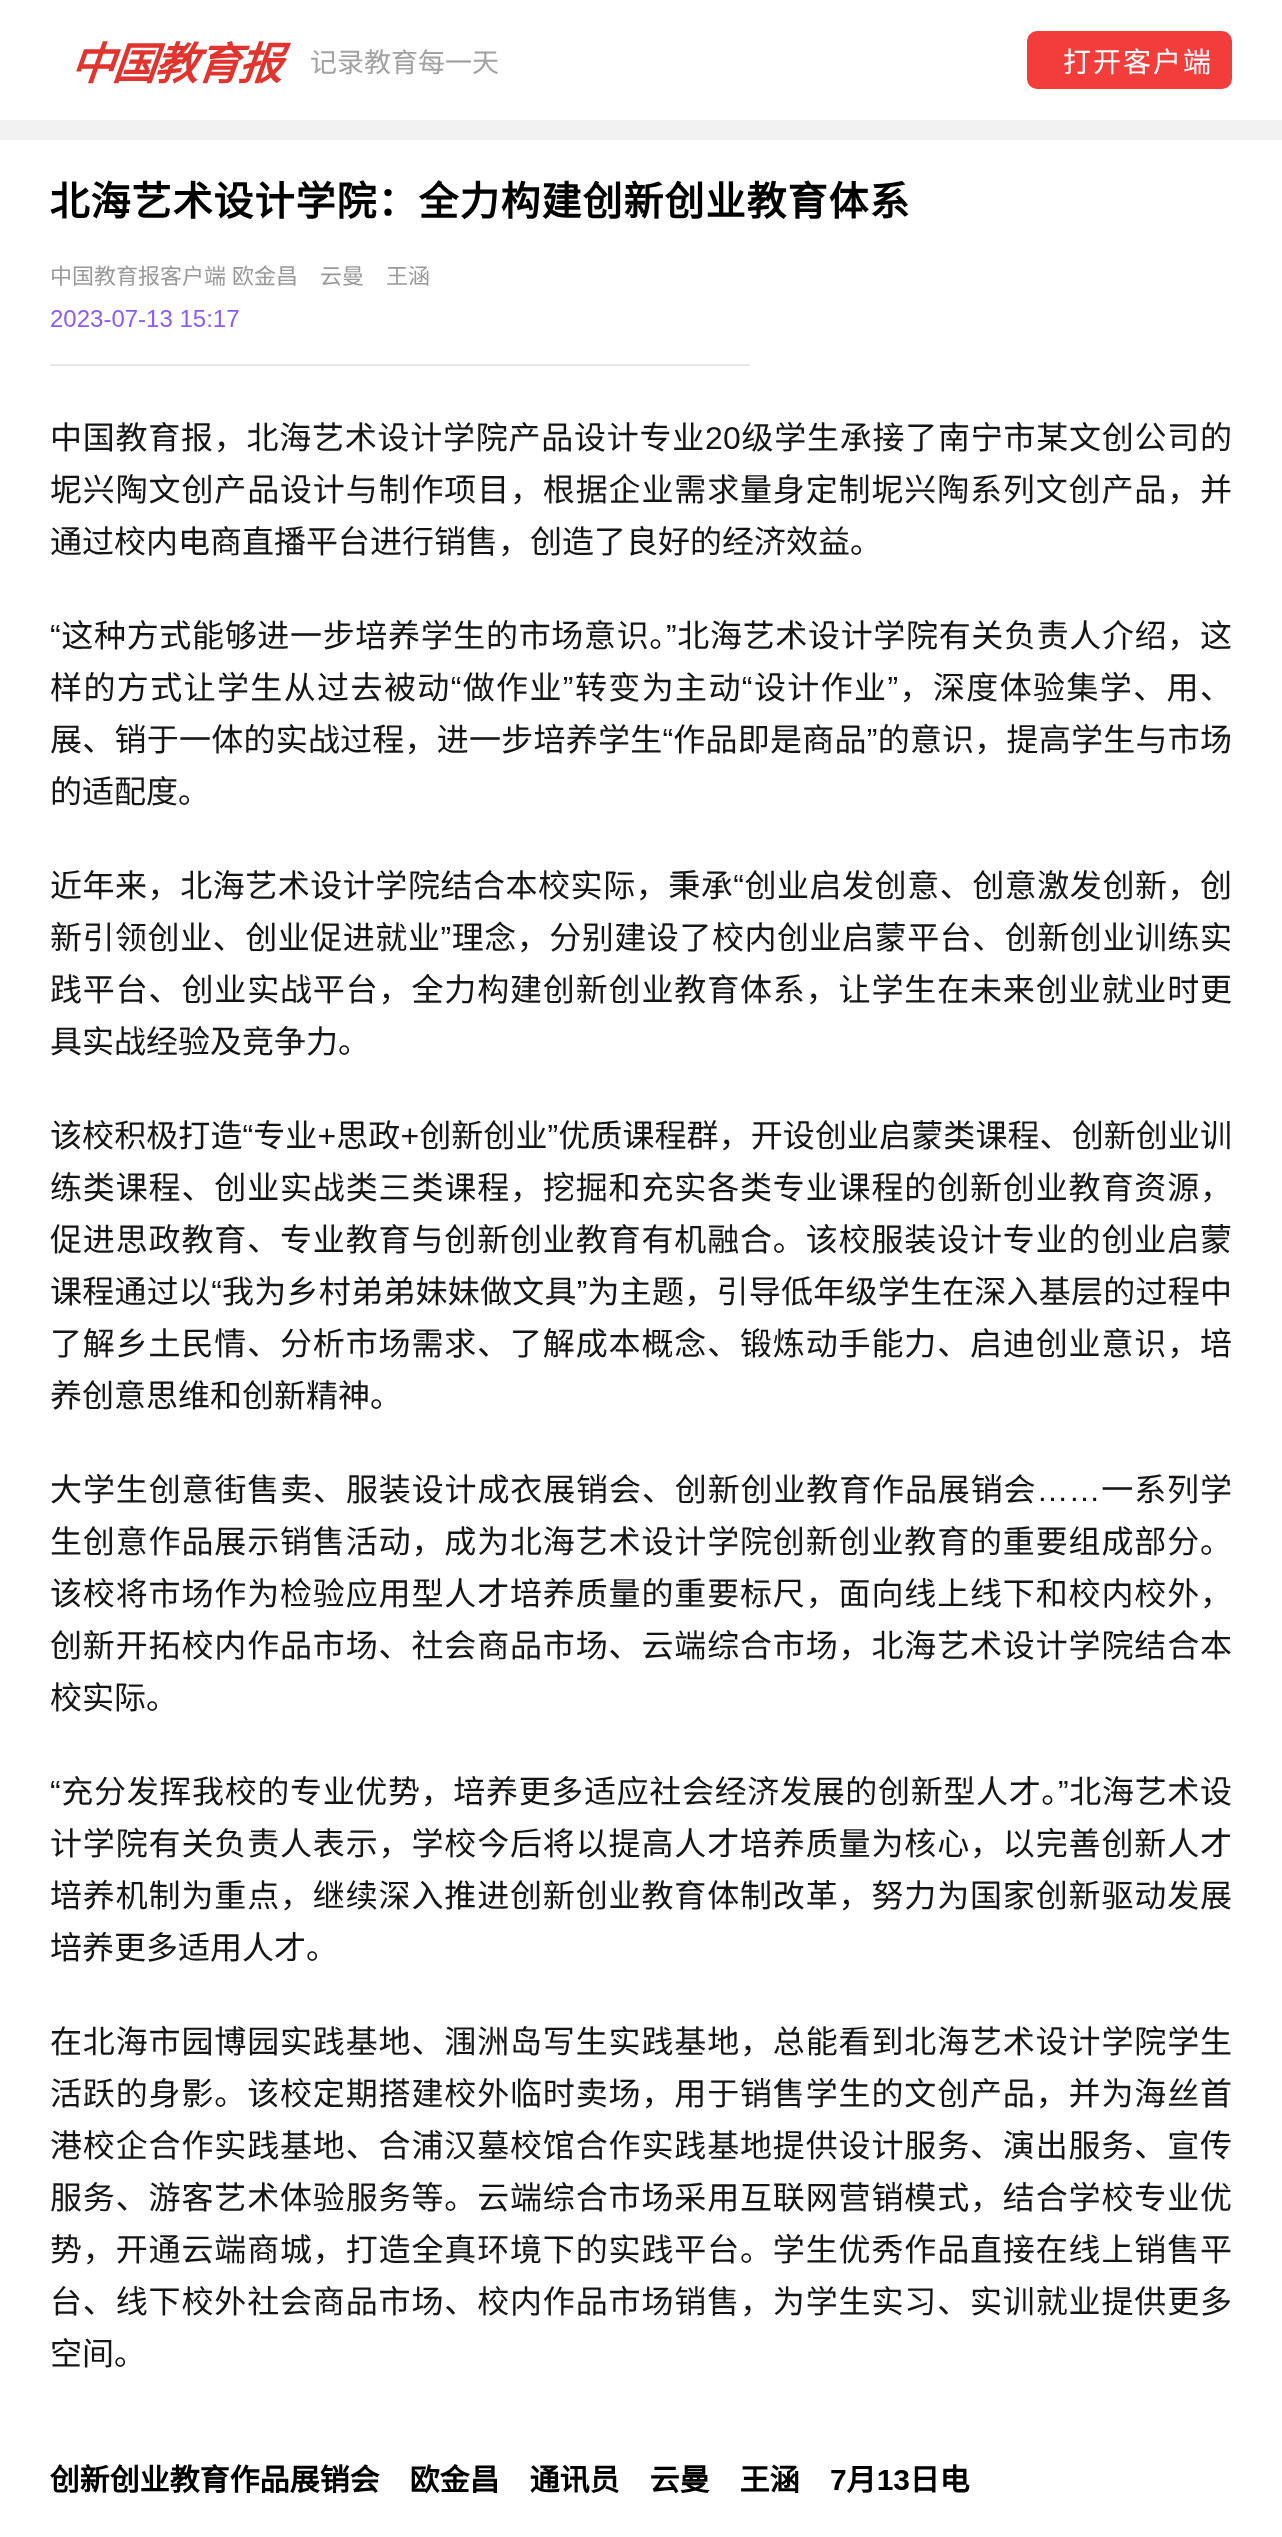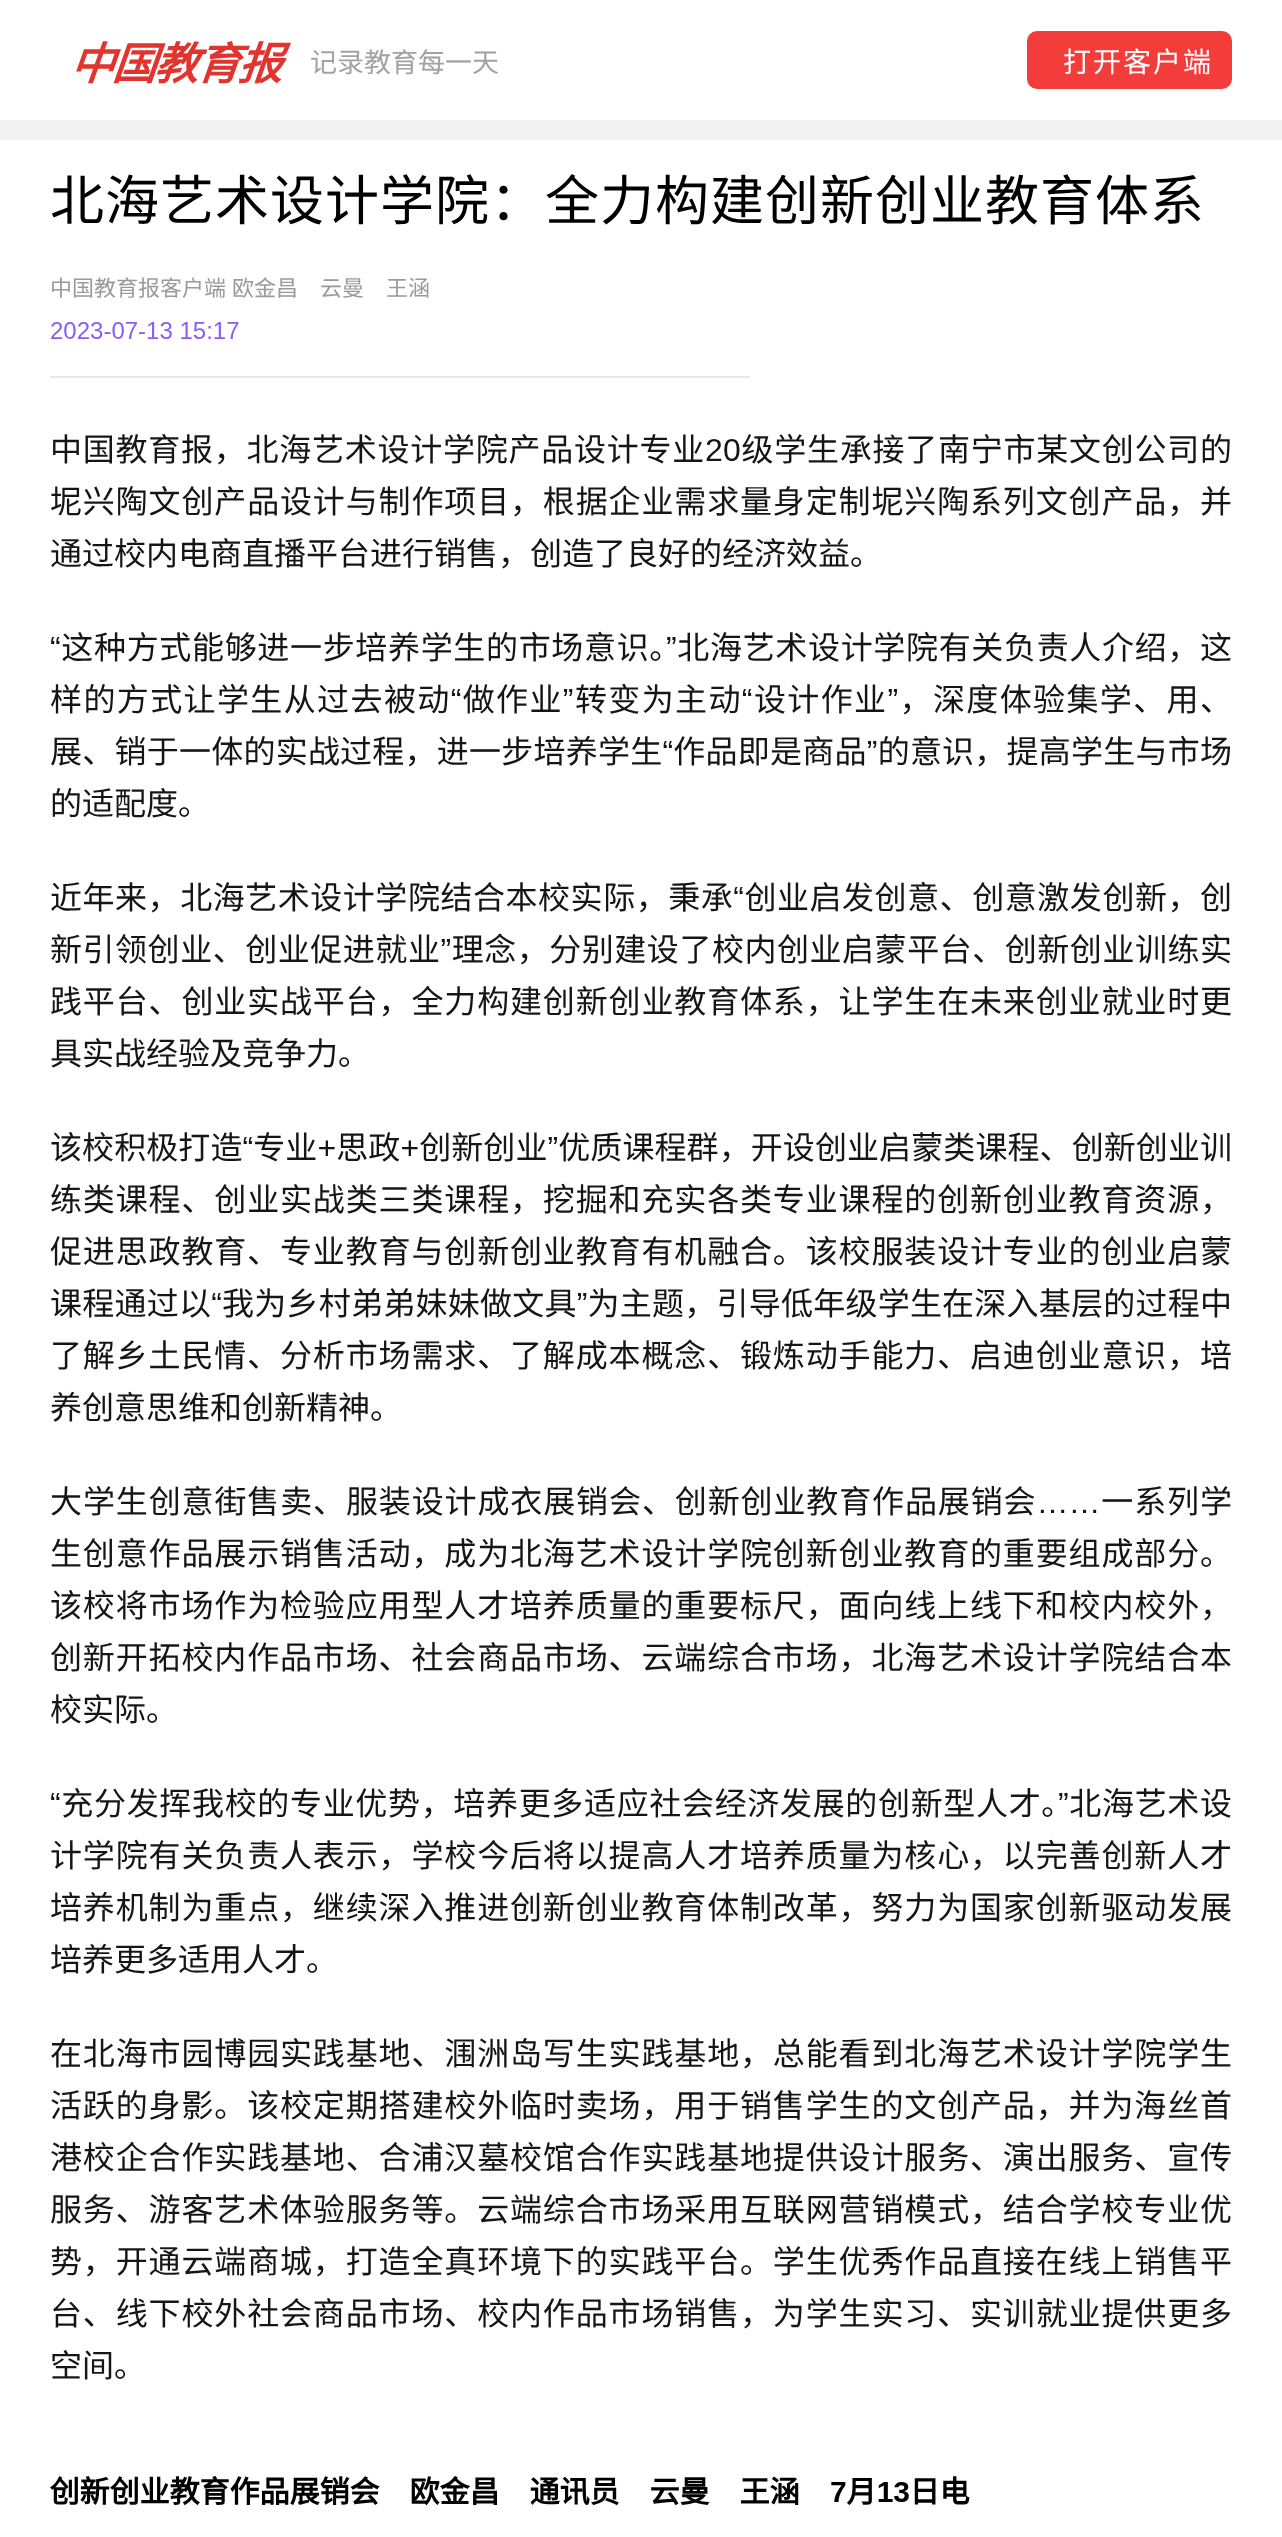--- a/index.html
+++ b/index.html
@@ -53,28 +53,28 @@
   .header-strip {
     height: 20px;
     width: 100%;
     background: #f2f2f2;
   }
 
   
   .article { padding: 0 50px; background: #ffffff; }
   .article-title {
     margin-top: 36px;
-    font-size: 54px;
-    font-weight: 400;
+    font-size: 40px;
+    font-weight: 700;
     line-height: 50px;
     letter-spacing: 1px;
     color: #000000;
   }
   .byline {
-    margin-top: 48px;
+    margin-top: 36px;
     font-size: 22px;
     line-height: 30px;
     color: #9a9a9a;
   }
   .pub-time {
     margin-top: 12px;
     font-size: 24px;
     line-height: 30px;
     color: #8b5cf6;
   }

